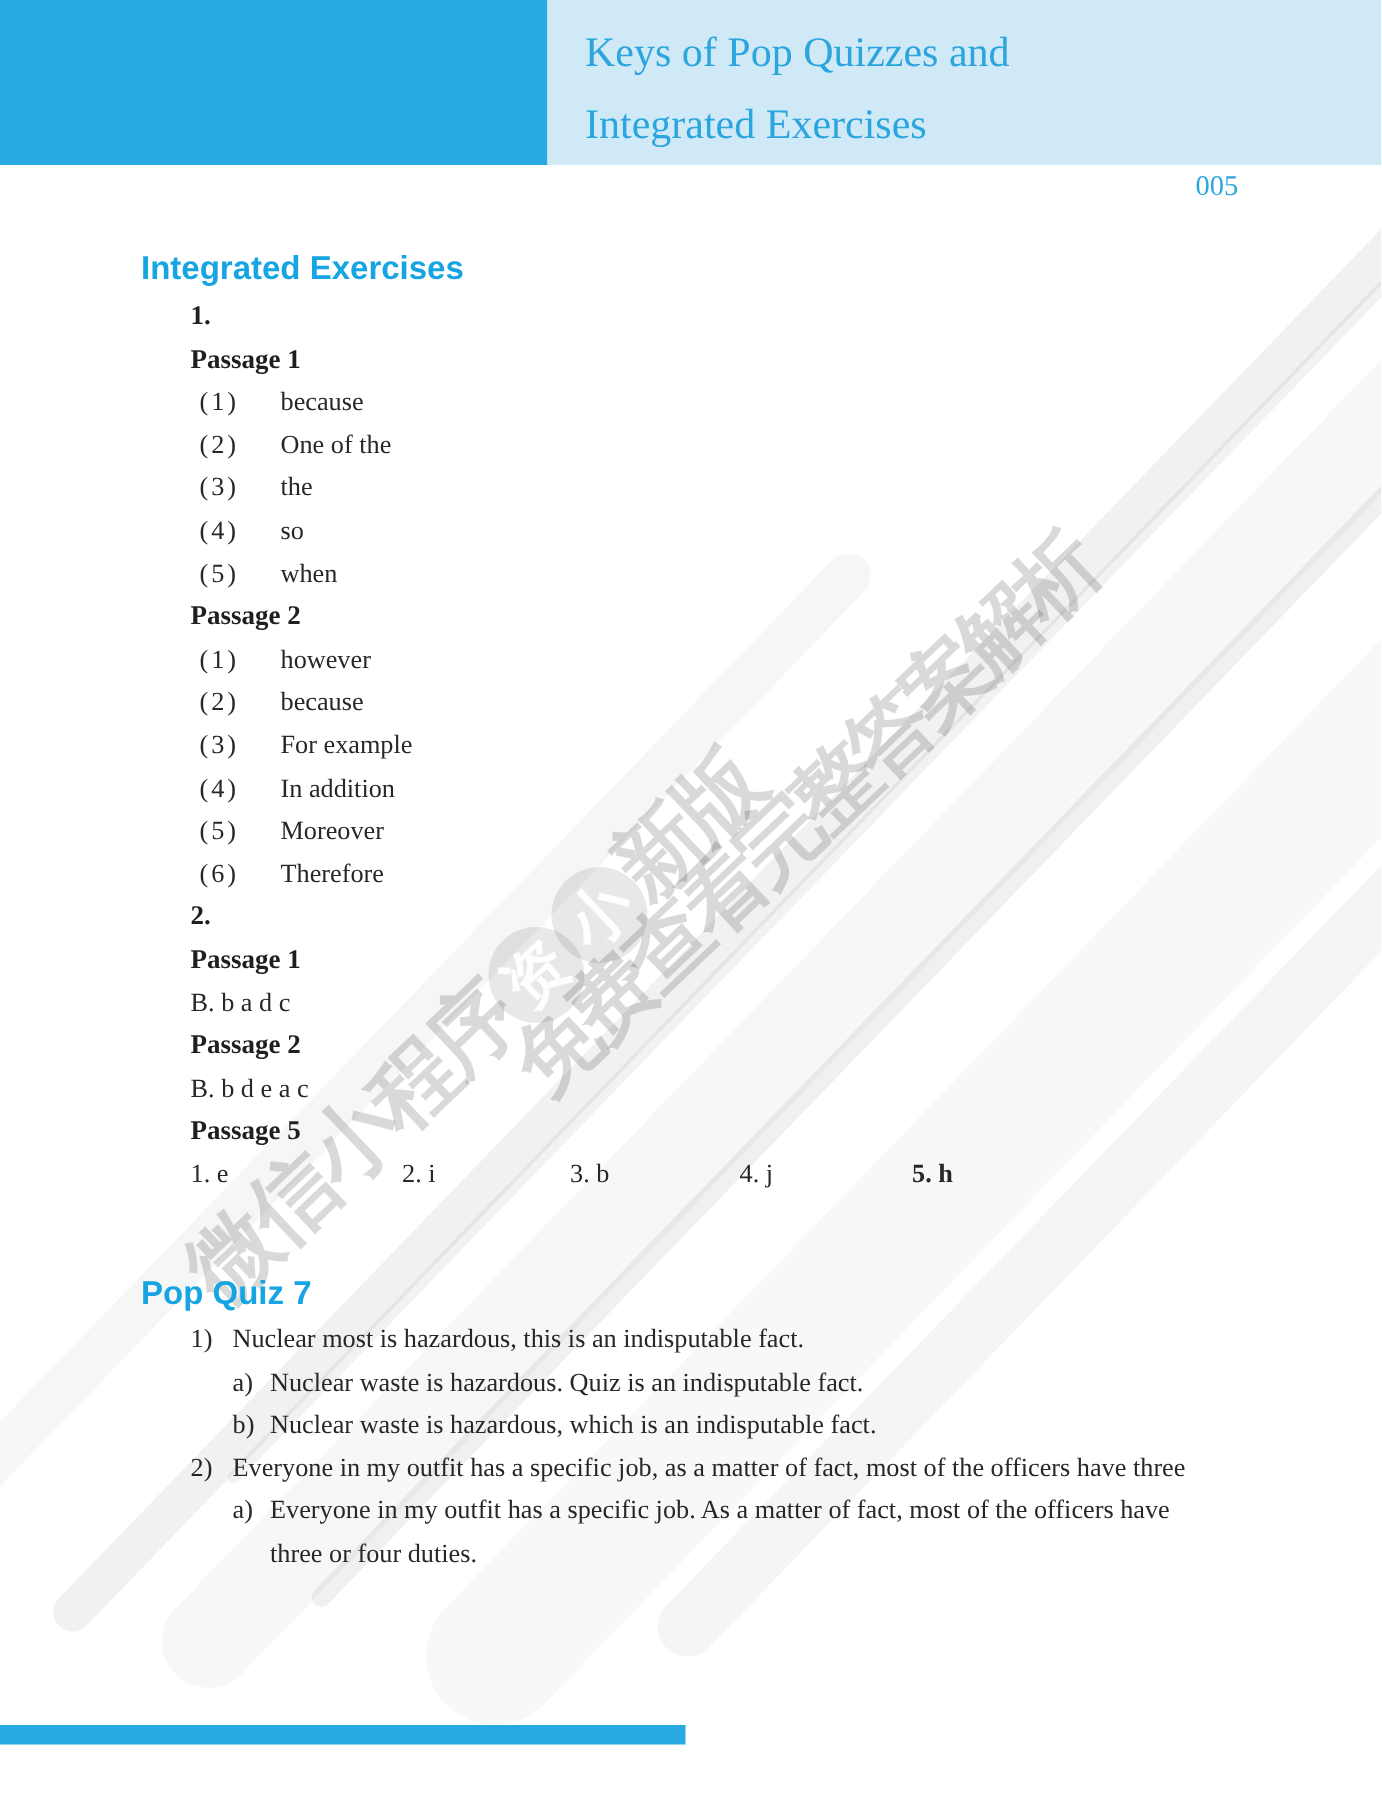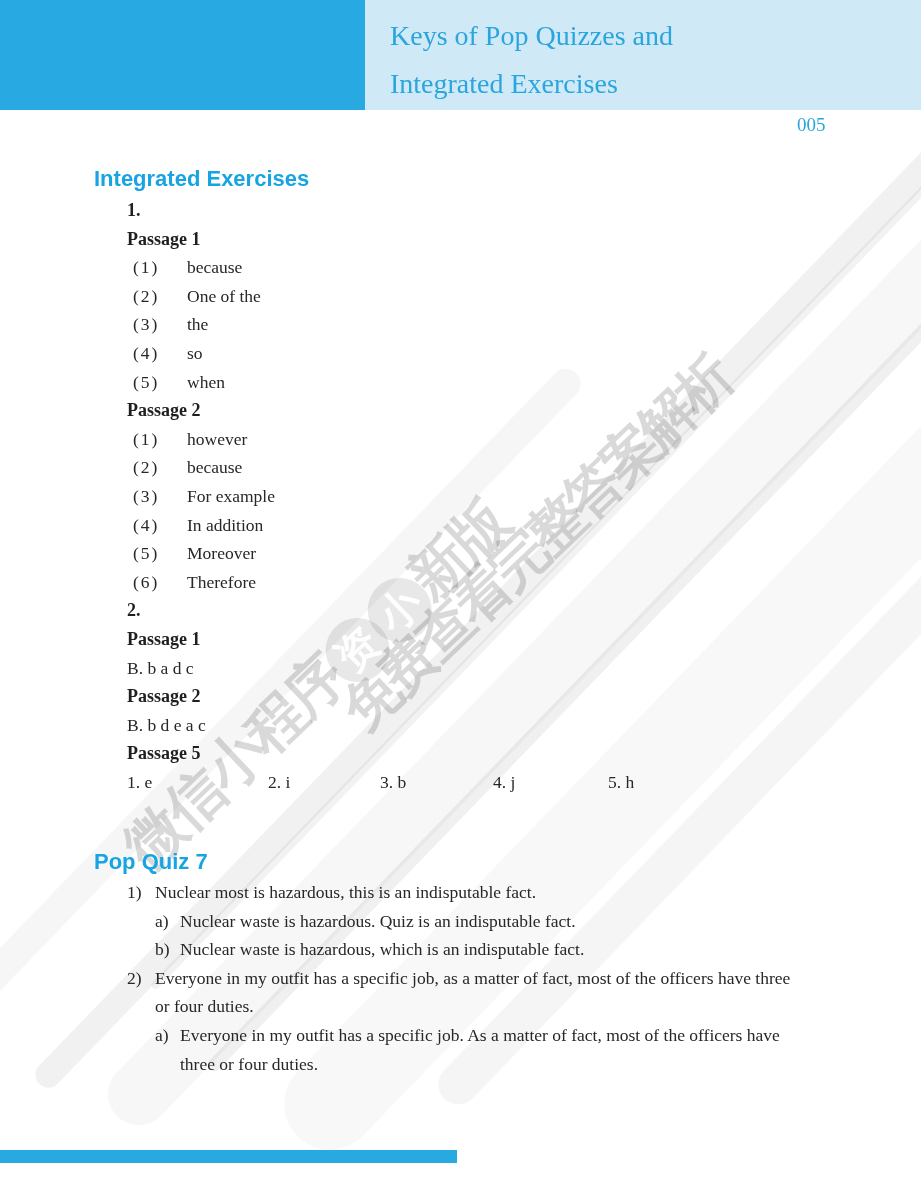--- a/index.html
+++ b/index.html
@@ -40,21 +40,21 @@
   .line{line-height:28.6px;height:28.6px;white-space:nowrap;}
   .line.bold{font-weight:bold;font-size:18px;color:#1f1f1f;}
   .line.item{margin-left:6px;}
   .line .mk{display:inline-block;width:47px;margin-right:7px;letter-spacing:2px;}
   .grid-row{display:flex;line-height:28.6px;height:28.6px;align-items:center;}
   .cell{display:inline-block;}
   .cell:nth-child(1){width:141px;}
   .cell:nth-child(2){width:112px;}
   .cell:nth-child(3){width:113px;}
   .cell:nth-child(4){width:115px;}
-  .cell:nth-child(5){width:120px;}
+  .cell:nth-child(5){width:120px;font-weight:bold;}
 
   #popquiz{position:absolute;left:94px;top:848px;width:800px;}
   #pq-items{margin-left:33px;margin-top:2px;font-size:17.5px;}
   .q-item{display:flex;}
   .q-item.lv1{padding-left:28px;}
   .q-mk{display:inline-block;width:28px;flex:0 0 28px;line-height:28.6px;}
   .q-item.lv1 .q-mk{width:25px;flex:0 0 25px;}
   .q-lines{flex:1;}
   .q-line{line-height:28.6px;white-space:nowrap;}
 
@@ -141,21 +141,20 @@
           <div class="q-item lv1">
             <span class="q-mk">b)</span>
             <div class="q-lines">
               <div class="q-line">Nuclear waste is hazardous, which is an indisputable fact.</div>
             </div>
           </div>
           <div class="q-item lv0">
             <span class="q-mk">2)</span>
             <div class="q-lines">
               <div class="q-line">Everyone in my outfit has a specific job, as a matter of fact, most of the officers have three</div>
-              <div class="q-line">or four duties.</div>
             </div>
           </div>
           <div class="q-item lv1">
             <span class="q-mk">a)</span>
             <div class="q-lines">
               <div class="q-line">Everyone in my outfit has a specific job. As a matter of fact, most of the officers have</div>
               <div class="q-line">three or four duties.</div>
             </div>
           </div>
         </div>

